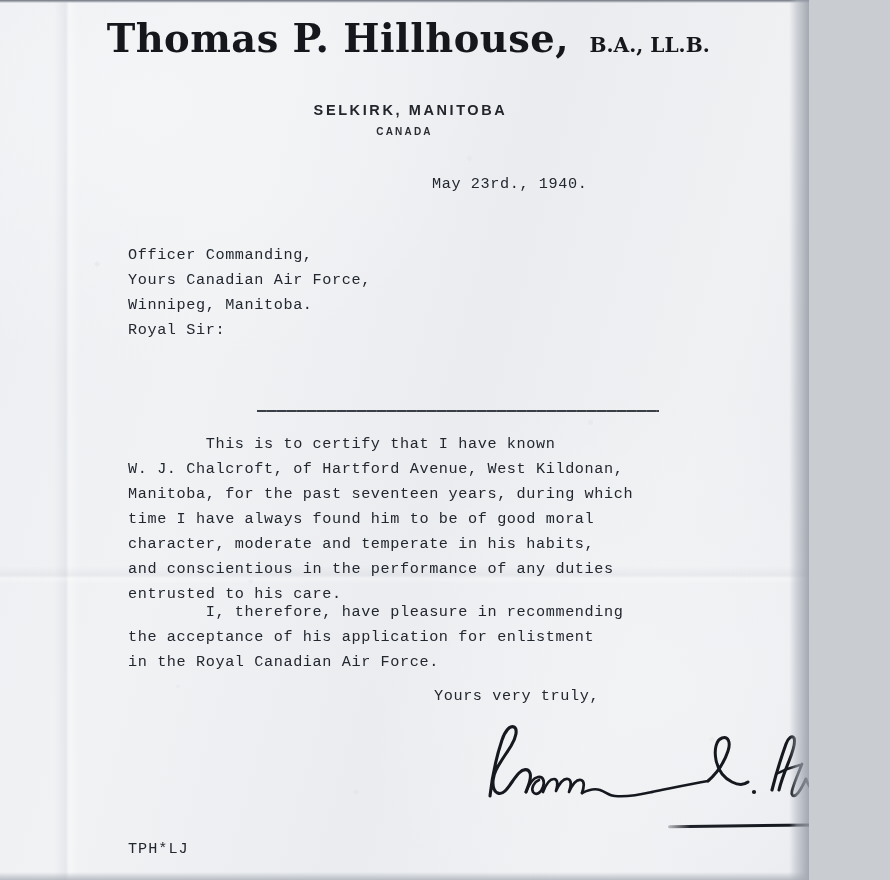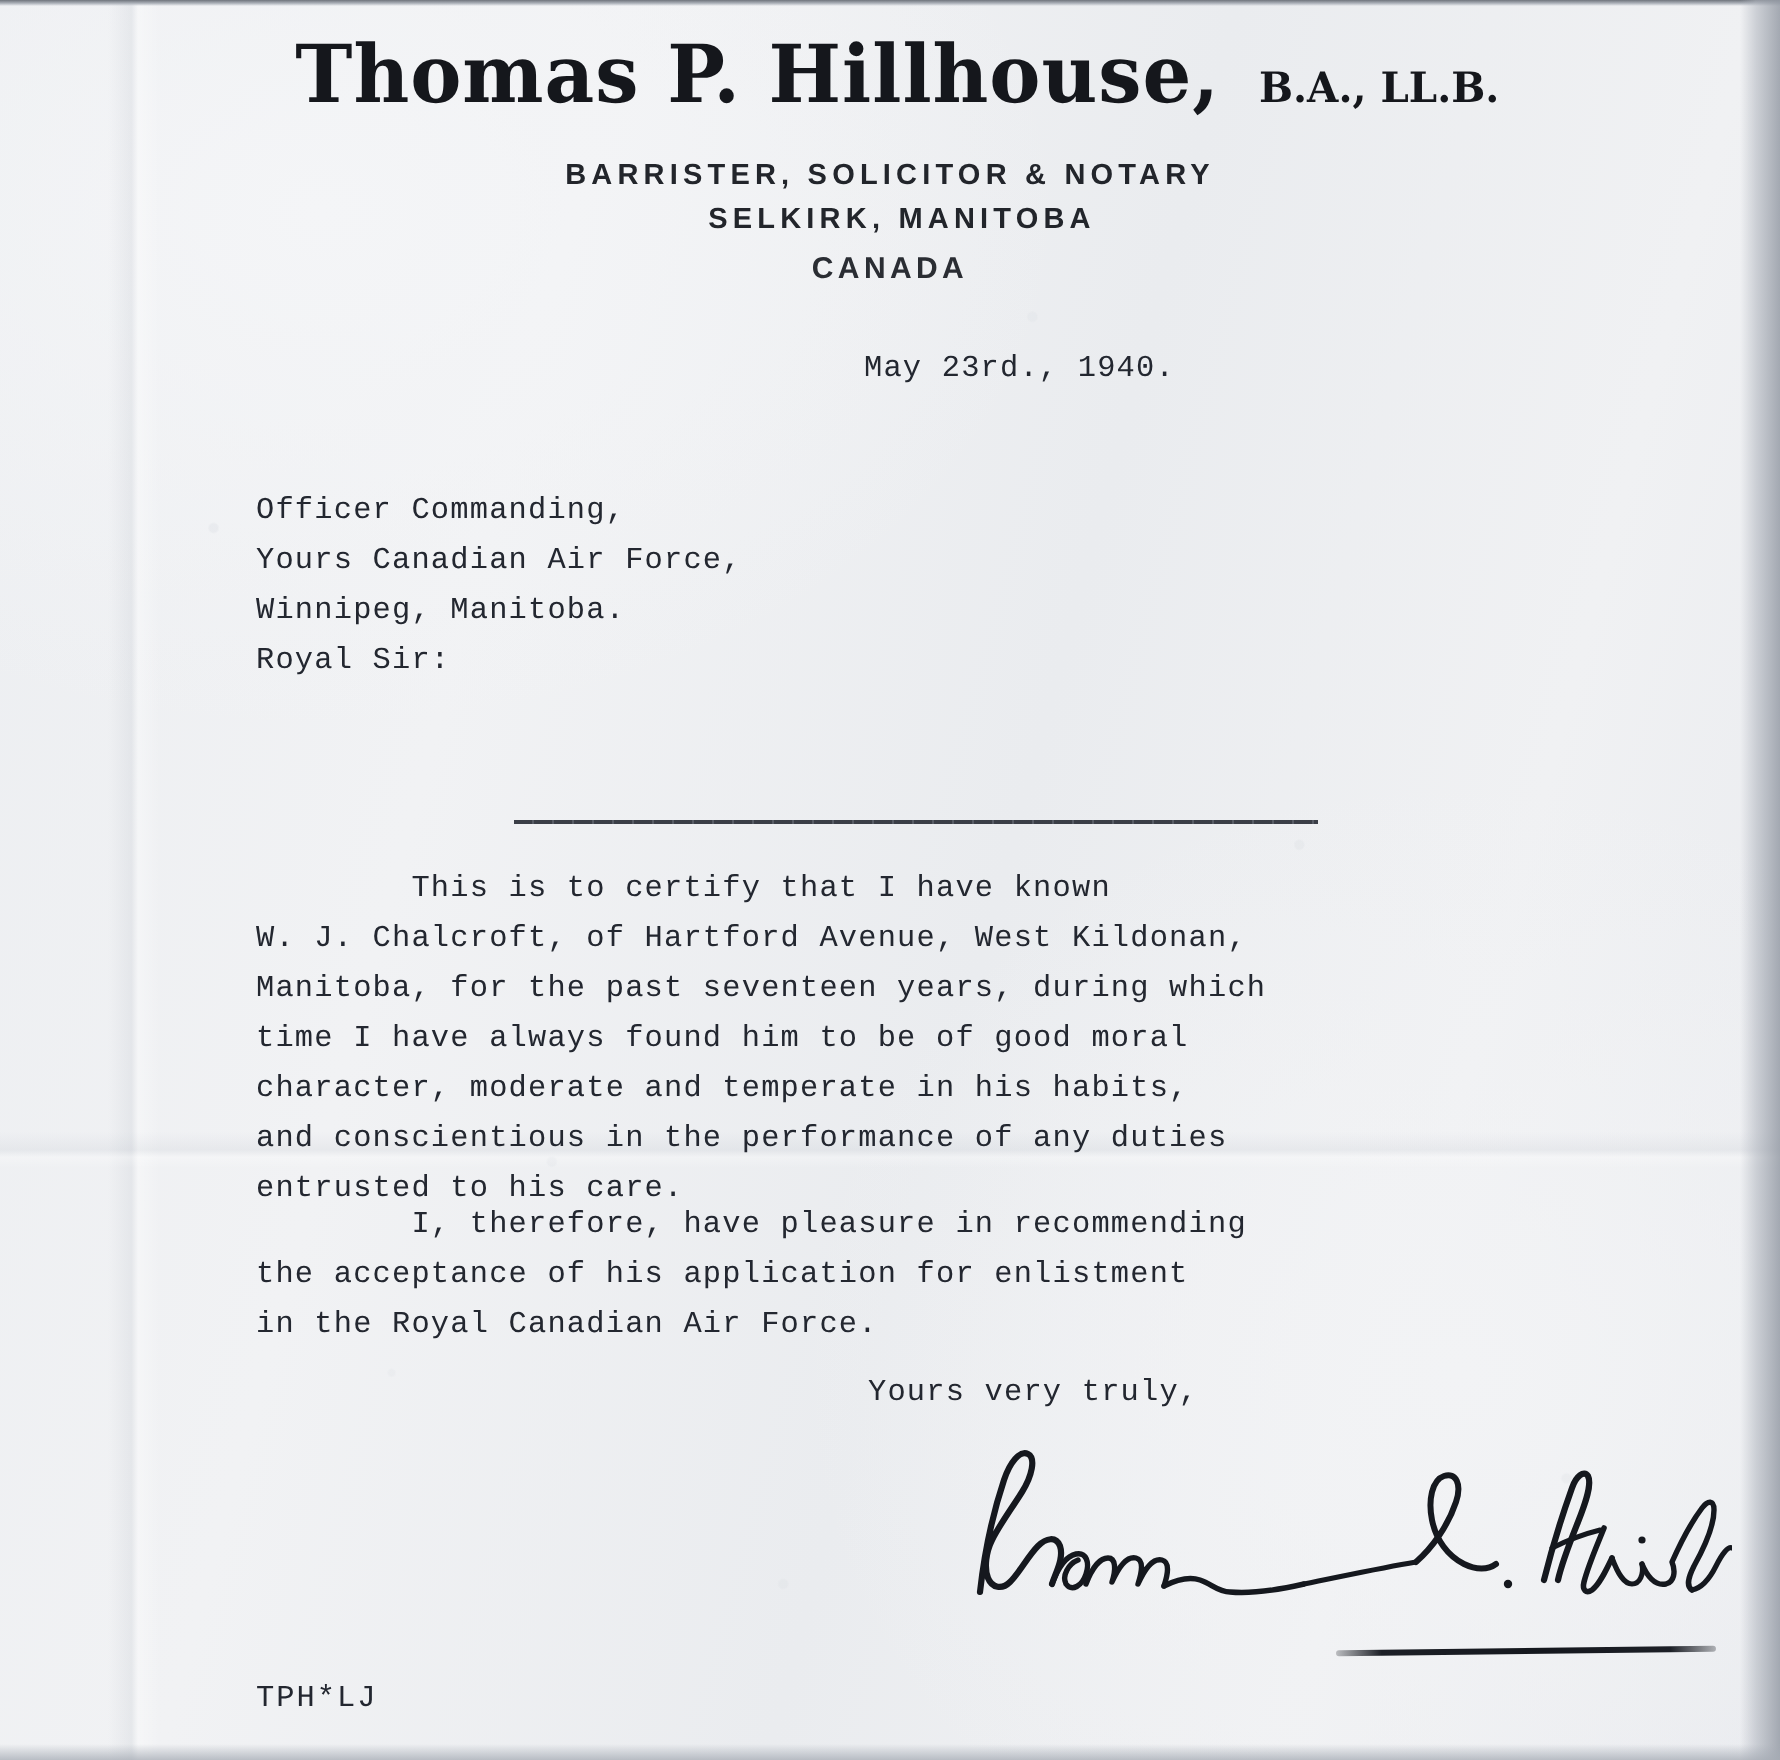--- a/index.html
+++ b/index.html
@@ -4,21 +4,21 @@
 <title>Letter</title>
 <style>
   html, body {
     margin: 0;
     padding: 0;
     background: #c9ccd1;
   }
 
   .page {
     position: relative;
-    width: 890px;
+    width: 809px;
     height: 880px;
     overflow: hidden;
     background: #eef0f2;
     font-family: "Liberation Mono", "DejaVu Sans Mono", monospace;
     color: #20232a;
     -webkit-font-smoothing: antialiased;
   }
 
   
   .paper-base {
@@ -119,21 +119,21 @@
     letter-spacing: 2.6px;
     color: #22252b;
     padding-left: 12px;
   }
   .letterhead-line3 {
     position: absolute;
     top: 126px; left: 0; right: 0;
     text-align: center;
     font-family: "Liberation Sans", "DejaVu Sans", sans-serif;
     font-weight: 700;
-    font-size: 15px;
+    font-size: 10px;
     letter-spacing: 2.2px;
     color: #2a2d33;
   }
 
   
   .tw {
     position: absolute;
     font-family: "Liberation Mono", "DejaVu Sans Mono", monospace;
     font-size: 15.2px;
     line-height: 25px;
@@ -190,21 +190,20 @@
   <div class="paper-mottle"></div>
   <div class="fold-v"></div>
   <div class="fold-h"></div>
 
   <div class="content">
 
     <div class="letterhead-name">
       <span class="fraktur">Thomas P. Hillhouse,</span><span class="degrees fraktur">B.A., LL.B.</span>
     </div>
 
-    <div class="letterhead-line1">BARRISTER, SOLICITOR &amp; NOTARY</div>
 
     <div class="letterhead-line2">SELKIRK, MANITOBA</div>
 
     <div class="letterhead-line3">CANADA</div>
 
     <div class="tw date-line">May 23rd., 1940.</div>
 
     <div class="tw recipient">Officer Commanding,
 Yours Canadian Air Force,
 Winnipeg, Manitoba.</div>

